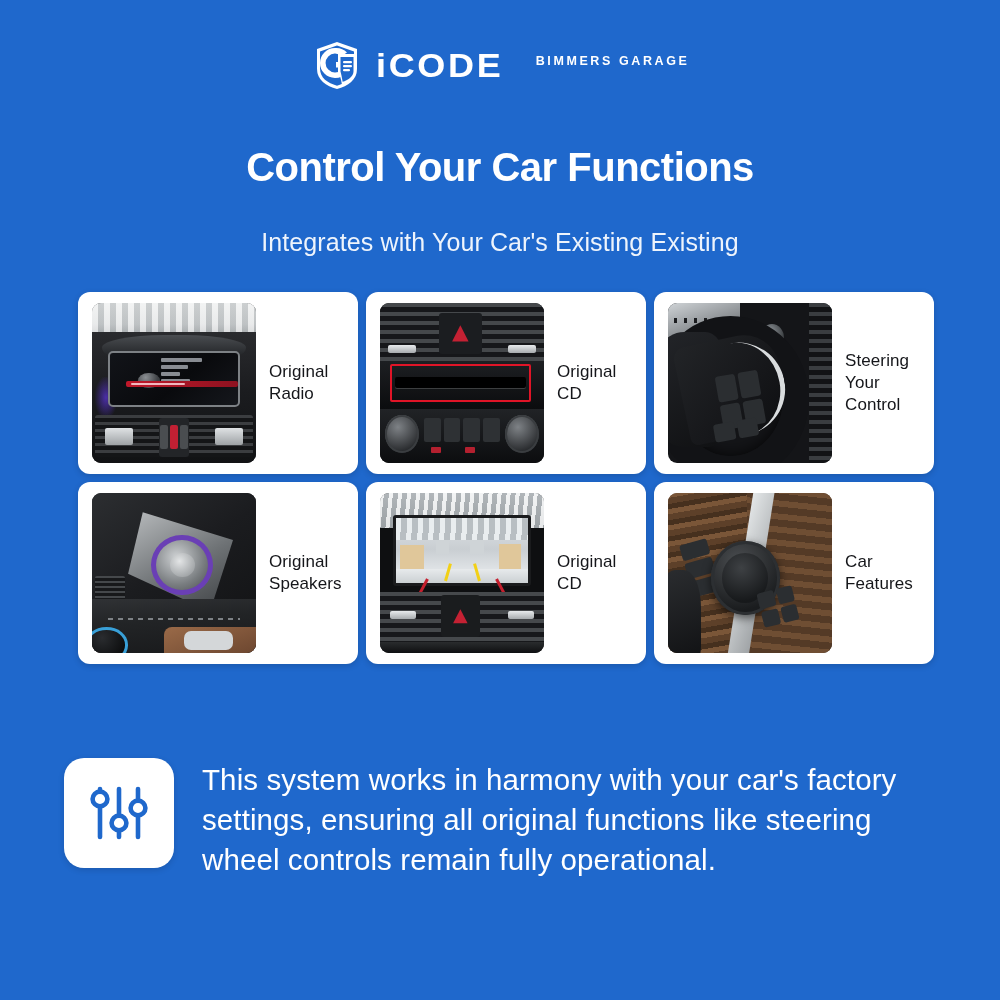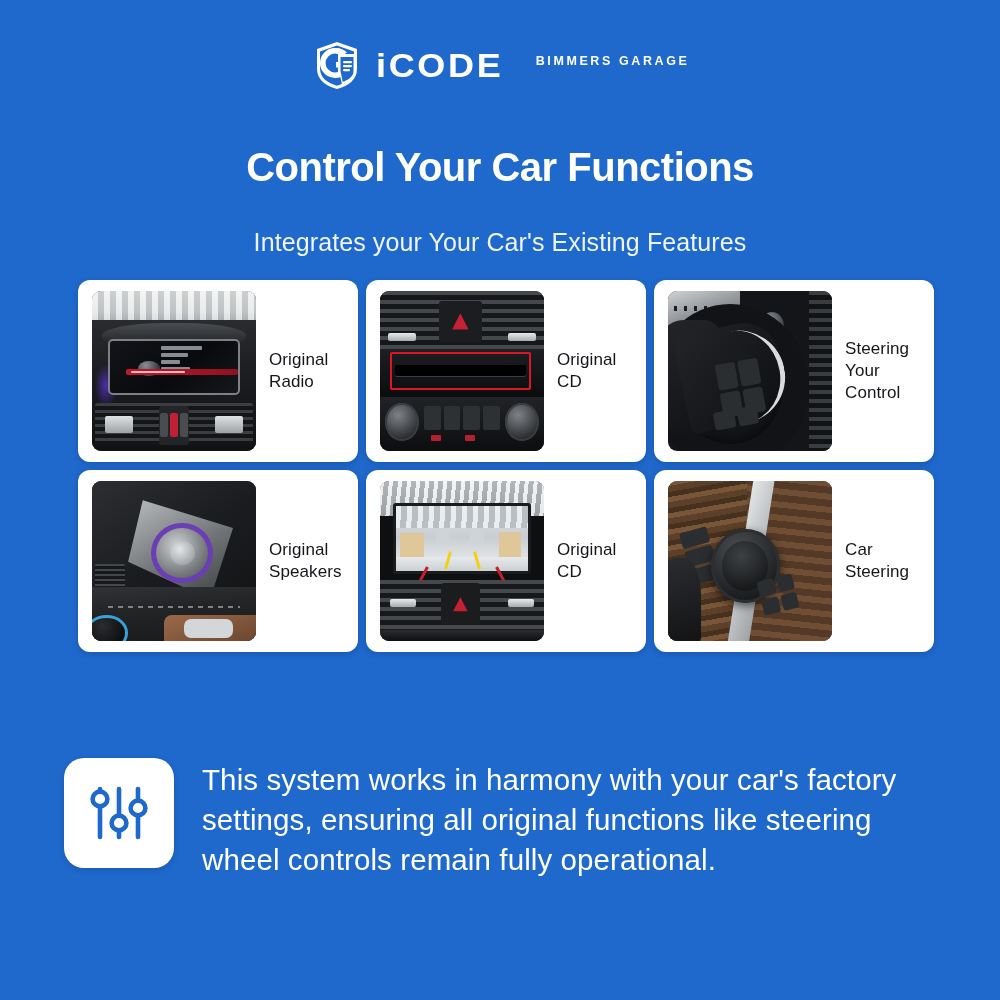--- a/index.html
+++ b/index.html
@@ -37,21 +37,21 @@
     line-height:1.05; white-space:nowrap;
   }
   .sub-title {
     position:absolute; top:228px; left:0; width:1000px;
     text-align:center; color:#eef4fc;
     font-size:25px; font-weight:400; letter-spacing:0.1px;
   }
 
   
   .grid {
-    position:absolute; left:78px; top:280px;
+    position:absolute; left:78px; top:292px;
     width:844px;
     display:grid;
     grid-template-columns:repeat(3, 280px);
     grid-template-rows:182px 182px;
     column-gap:2px; row-gap:44px;gap:8px;
   }
   .card {
     background:#ffffff; border-radius:12px;
     display:flex; align-items:center;
     padding:10px 8px 10px 14px;
@@ -284,21 +284,21 @@
       </svg>
     </div>
     <div class="logo-text">
       <div class="logo-title">iCODE</div>
       <div class="logo-sub">BIMMERS GARAGE</div>
     </div>
   </div>
 </div>
 
 <div class="main-title">Control Your Car Functions</div>
-<div class="sub-title">Integrates your Your Car's Existing Features</div>
+<div class="sub-title">Integrates with Your Car's Existing Existing</div>
 
 <div class="grid">
 
   <div class="card">
     <div class="card-photo">
       <div class="p1-sky"></div>
         <div class="p1-dash"></div>
         <div class="p1-hood"></div>
       <div class="p1-glow"></div>
       <div class="p1-screen">
@@ -433,21 +433,21 @@
       <div class="p6-idrive"></div>
       <div class="p6-keys2">
           <b></b>
           <b></b>
           <b></b>
           <b></b>
         </div>
       <div class="p6-shift"></div>
     </div>
     <div class="card-label" style="white-space:pre-line;">Car
-Steering</div>
+Features</div>
   </div>
 
 </div>
 
 <div class="note">
   <div class="note-icon">
     <svg viewBox="0 0 64 64" width="64" height="64">
       <g stroke="#1F68CC" stroke-width="4.6" stroke-linecap="round" fill="none">
         <line x1="13" y1="8" x2="13" y2="56"></line>
         <line x1="32" y1="8" x2="32" y2="56"></line>

